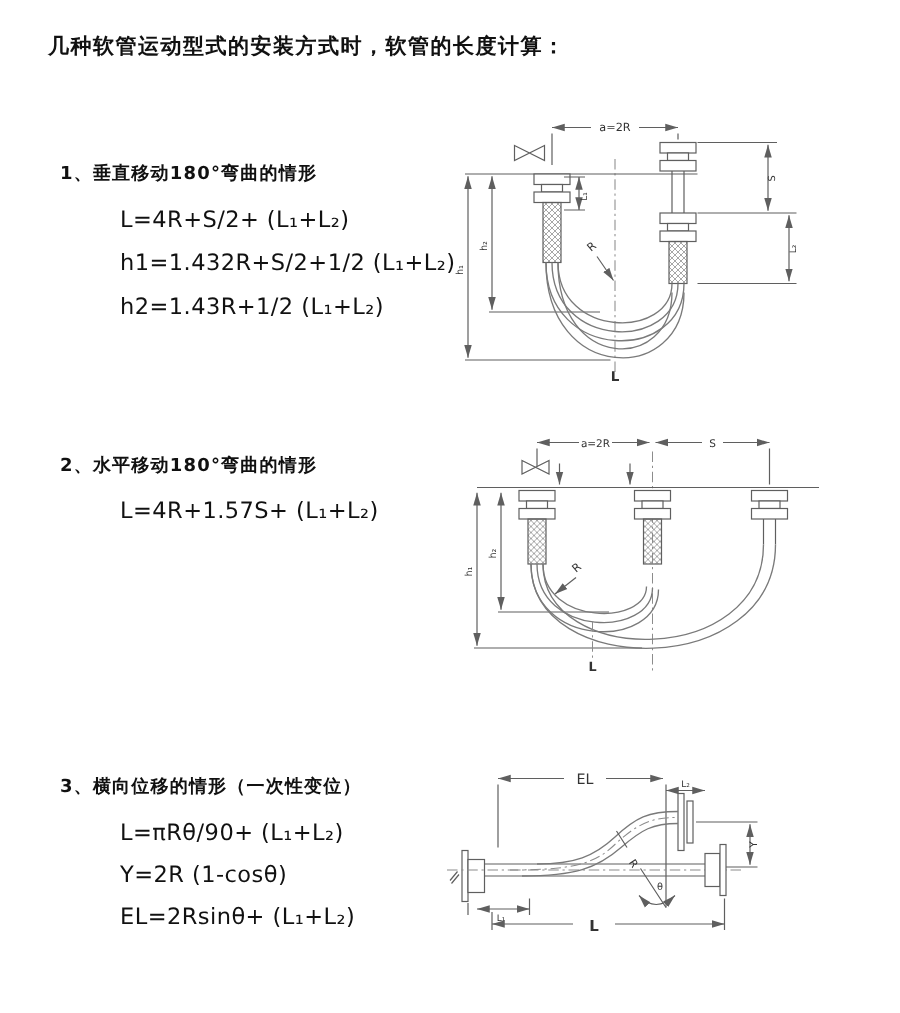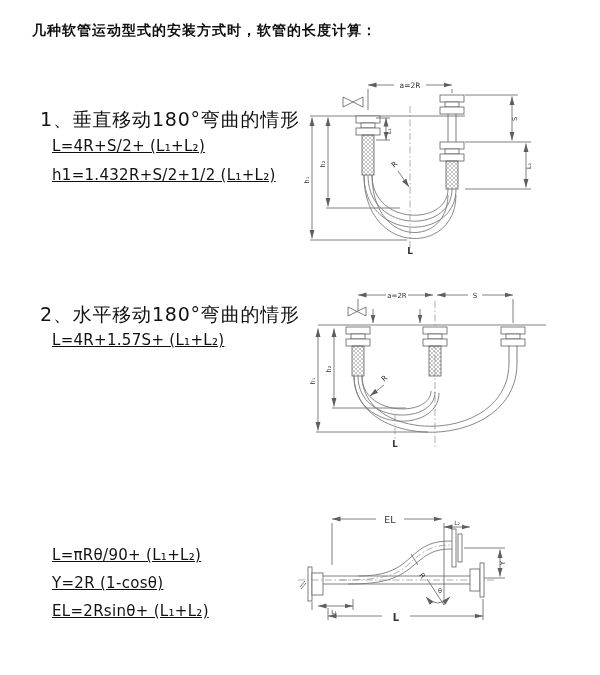--- a/index.html
+++ b/index.html
@@ -1,37 +1,38 @@
 <!DOCTYPE html>
 <html><head>
 <meta charset="utf-8">
 <style>
   html,body{margin:0;padding:0;background:#ffffff;}
   .page{position:relative;width:600px;height:675px;background:#ffffff;overflow:hidden;
         font-family:"DejaVu Sans","Liberation Sans",sans-serif;color:#111;}
   .doc-title{position:absolute;left:32px;top:22px;font-size:14px;font-weight:700;letter-spacing:1px;}
-  .head{position:absolute;left:40px;font-size:19px;font-weight:400;letter-spacing:0.8px;}
-  .formula{position:absolute;left:52px;font-size:15px;font-weight:400;letter-spacing:0.3px;text-decoration:underline;}
+  .head{position:absolute;left:40px;font-size:12px;font-weight:700;letter-spacing:0.8px;}
+  .formula{position:absolute;left:80px;font-size:15px;font-weight:400;letter-spacing:0.3px;}
   svg.diag{position:absolute;}
   svg.diag text{font-family:"DejaVu Sans",sans-serif;fill:#333;}
   .ln{stroke:#5f5f5f;stroke-width:0.8;fill:none;}
   .hose{stroke:#7a7a7a;stroke-width:0.9;fill:none;}
   .cl{stroke:#8c8c8c;stroke-width:0.7;fill:none;stroke-dasharray:7 2.5 1.5 2.5;}
   .fit{stroke:#5f5f5f;stroke-width:0.8;fill:#ffffff;}
 </style>
 </head>
 <body>
 
 <div class="page">
 
   <div class="doc-title">几种软管运动型式的安装方式时，软管的长度计算：</div>
 
   <div class="head" style="top:107px">1、垂直移动180°弯曲的情形</div>
   <div class="formula" style="top:137px">L=4R+S/2+ (L₁+L₂)</div>
   <div class="formula" style="top:166px">h1=1.432R+S/2+1/2 (L₁+L₂)</div>
+  <div class="formula" style="top:195px">h2=1.43R+1/2 (L₁+L₂)</div>
 
   <svg class="diag" style="left:302px;top:70px;width:248px;height:188px" viewBox="0 0 248 188">
     <defs>
       <marker id="ar1" markerWidth="9" markerHeight="6" refX="8.5" refY="3" orient="auto-start-reverse" markerUnits="userSpaceOnUse">
         <path d="M0,0.5 L8.5,3 L0,5.5 Z" fill="#5f5f5f"></path>
       </marker>
       <pattern id="braid1" width="4" height="4" patternUnits="userSpaceOnUse">
         <path d="M0,4 L4,0 M0,0 L4,4" stroke="#8a8a8a" stroke-width="0.5"></path>
       </pattern>
     </defs>
@@ -156,20 +157,21 @@
       <path class="hose" d="M54,95 C54,164 201,164 201,82"></path>
     </g>
 
     <path class="ln" d="M76,104 L62,115" marker-end="url(#ar2)"></path>
     <text x="76" y="101" transform="rotate(-40 76 101)" font-size="7.5">R</text>
 
     <path class="cl" d="M87,133 V158"></path>
     <text x="87" y="166" text-anchor="middle" font-size="8.5" font-weight="bold">L</text>
   </svg>
 
+  <div class="head" style="top:516px">3、横向位移的情形（一次性变位）</div>
   <div class="formula" style="top:546px">L=πRθ/90+ (L₁+L₂)</div>
   <div class="formula" style="top:574px">Y=2R (1-cosθ)</div>
   <div class="formula" style="top:602px">EL=2Rsinθ+ (L₁+L₂)</div>
 
   <svg class="diag" style="left:298px;top:503px;width:215px;height:145px" viewBox="0 0 215 145">
     <defs>
       <marker id="ar3" markerWidth="9" markerHeight="6" refX="8.5" refY="3" orient="auto-start-reverse" markerUnits="userSpaceOnUse">
         <path d="M0,0.5 L8.5,3 L0,5.5 Z" fill="#5f5f5f"></path>
       </marker>
     </defs>

